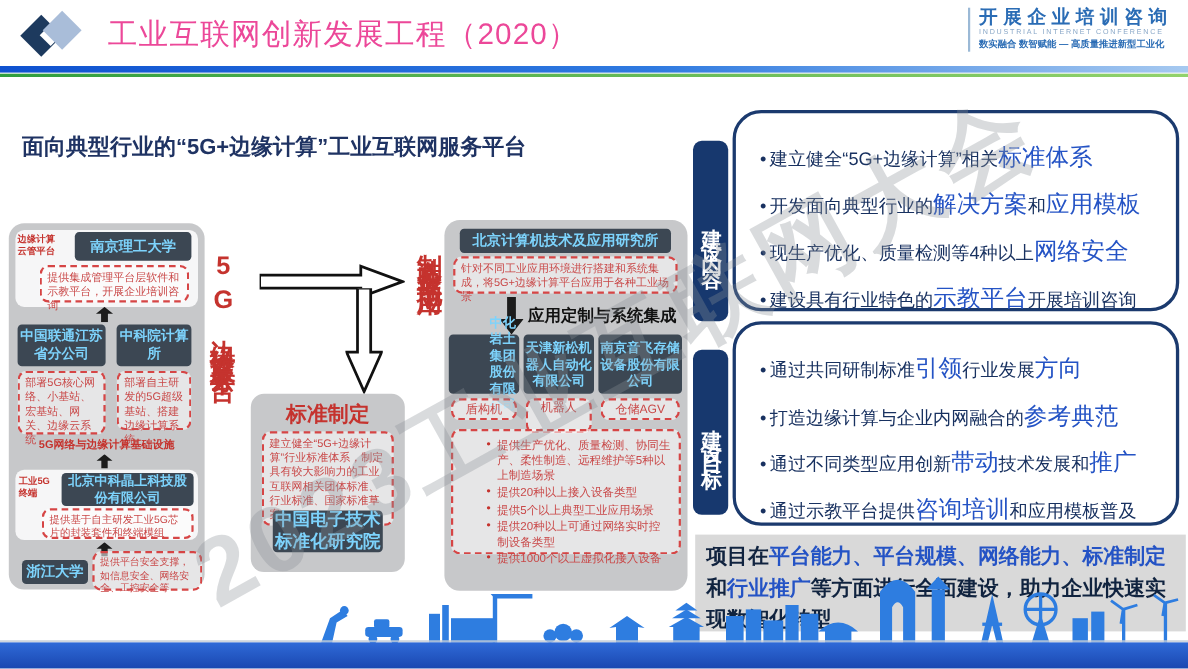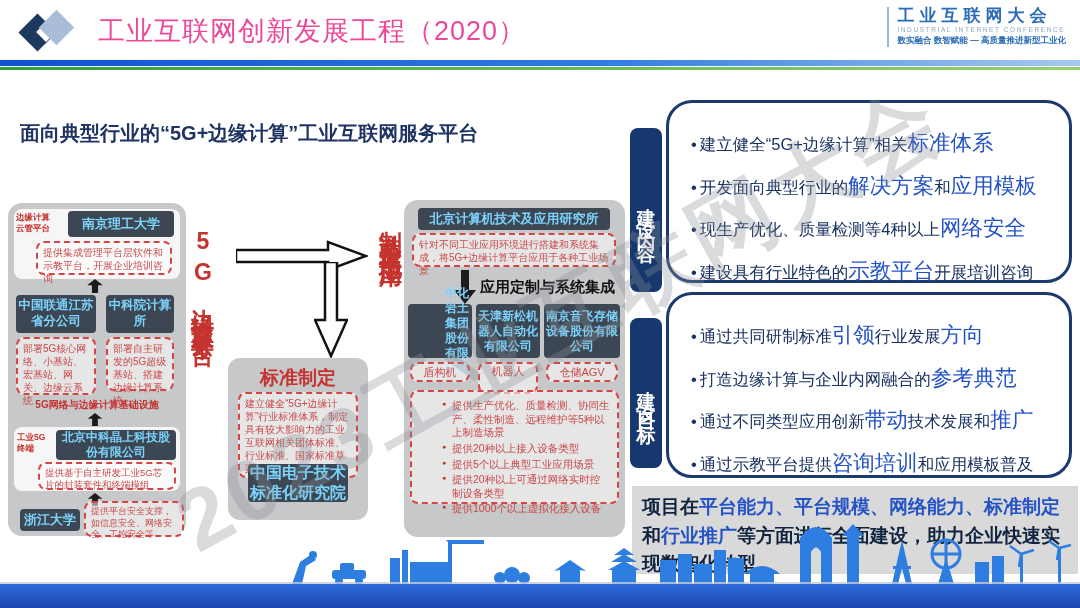--- a/index.html
+++ b/index.html
@@ -64,21 +64,21 @@
   <div class="header">
     <div class="title-icon">
       <div class="d1"></div>
         <div class="d1n"></div>
         <div class="d2"></div>
     </div>
     <div class="page-title">工业互联网创新发展工程（2020）</div>
     <div class="logo">
       <div class="logo-div"></div>
       <div>
-        <div class="logo-name">工业互联网大会</div>
+        <div class="logo-name">开展企业培训咨询</div>
         <div class="logo-en">INDUSTRIAL INTERNET CONFERENCE</div>
         <div class="logo-slogan">数实融合 数智赋能 — 高质量推进新型工业化</div>
       </div>
     </div>
   </div>
   <div class="rule-blue"></div>
   <div class="rule-green"></div>
 
   <div class="section-title">面向典型行业的“5G+边缘计算”工业互联网服务平台</div>
 

